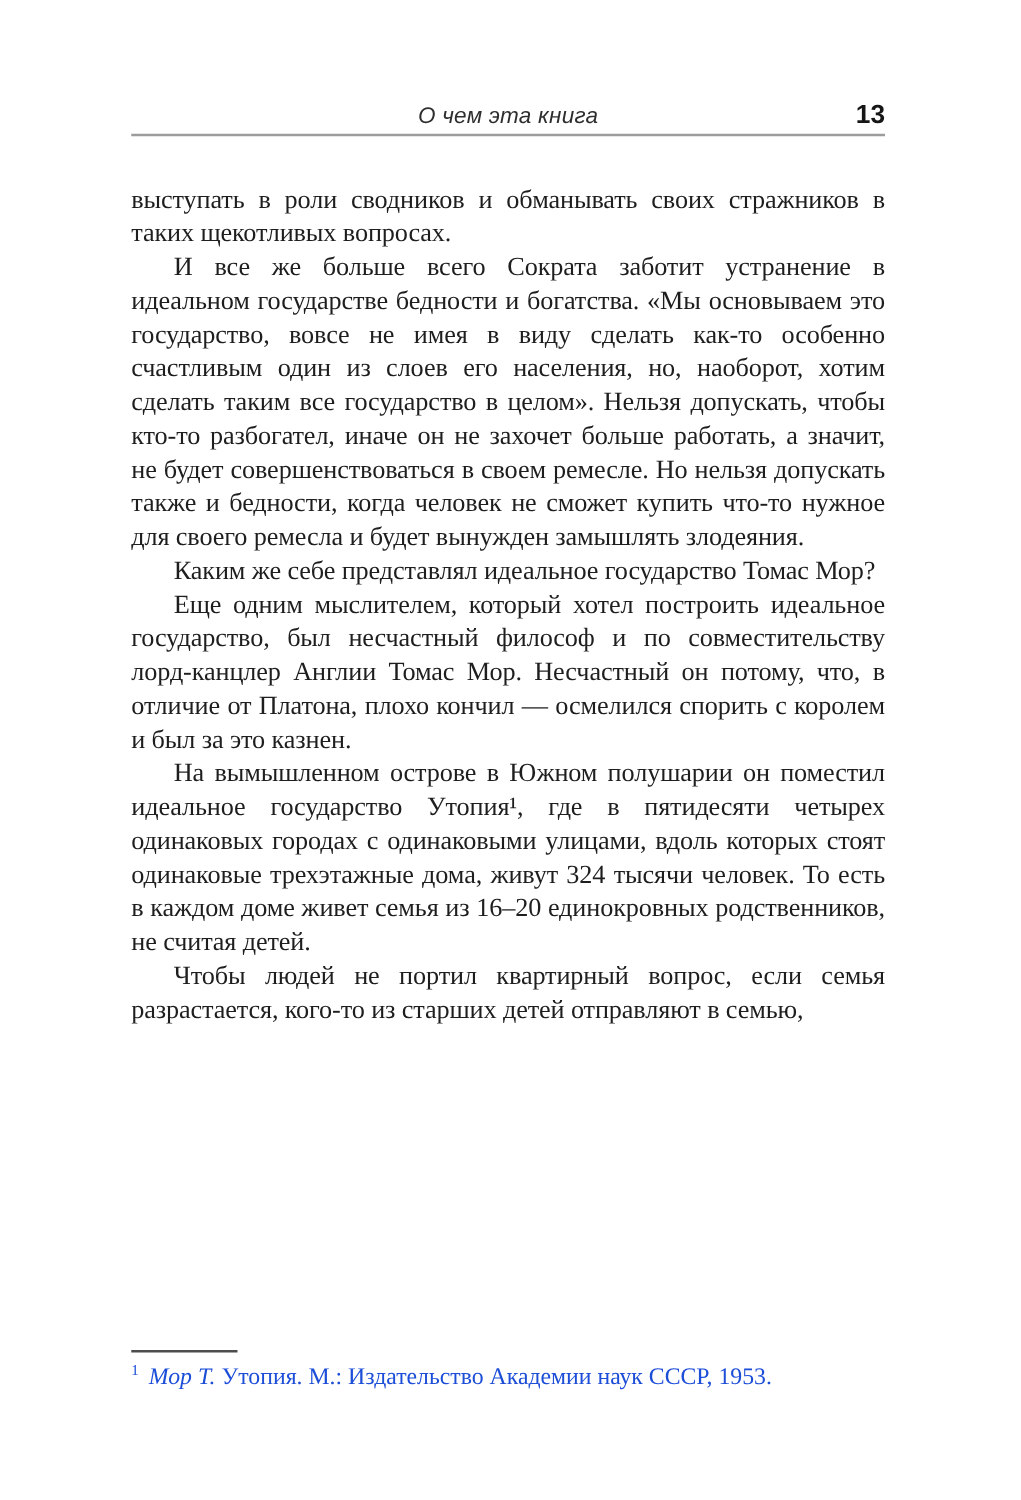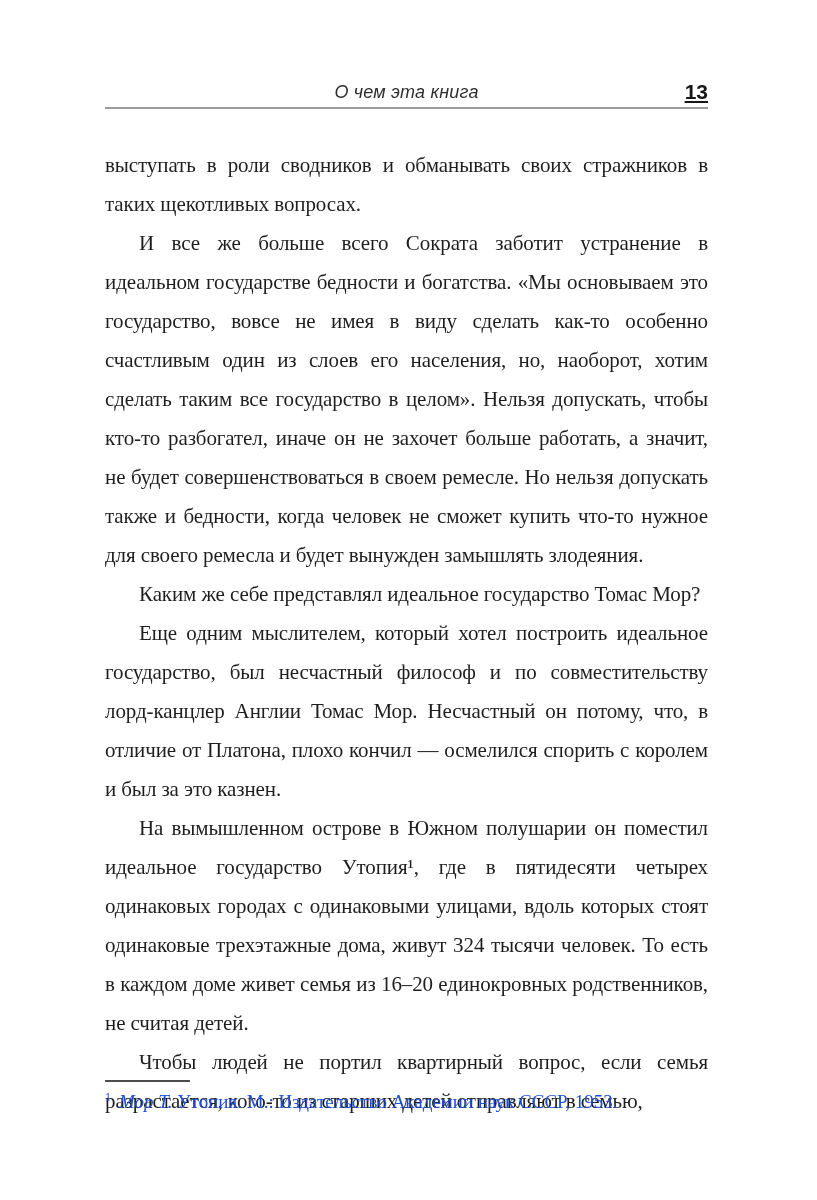--- a/index.html
+++ b/index.html
@@ -37,39 +37,38 @@
   }
   .page-number {
     position: absolute;
     right: 0;
     top: 0;
     font-family: "Liberation Sans", sans-serif;
     font-weight: bold;
     font-size: 21px;
     line-height: 24px;
     color: #161616;
-    text-decoration: underline;
   }
   .head-rule {
     position: absolute;
     left: 105px;
     top: 107px;
     width: 603px;
     height: 2px;
     background: #9c9c9c;
   }
 
   
   .body-text {
     position: absolute;
     left: 105px;
     top: 146px;
     width: 603px;
     font-size: 21px;
-    line-height: 39px;
+    line-height: 27px;
     color: #1e1e1e;
     text-align: justify;
     letter-spacing: -0.1px;
   }
   .body-text p {
     margin: 0;
     text-indent: 34px;
     hyphens: auto;
     -webkit-hyphens: auto;
   }

